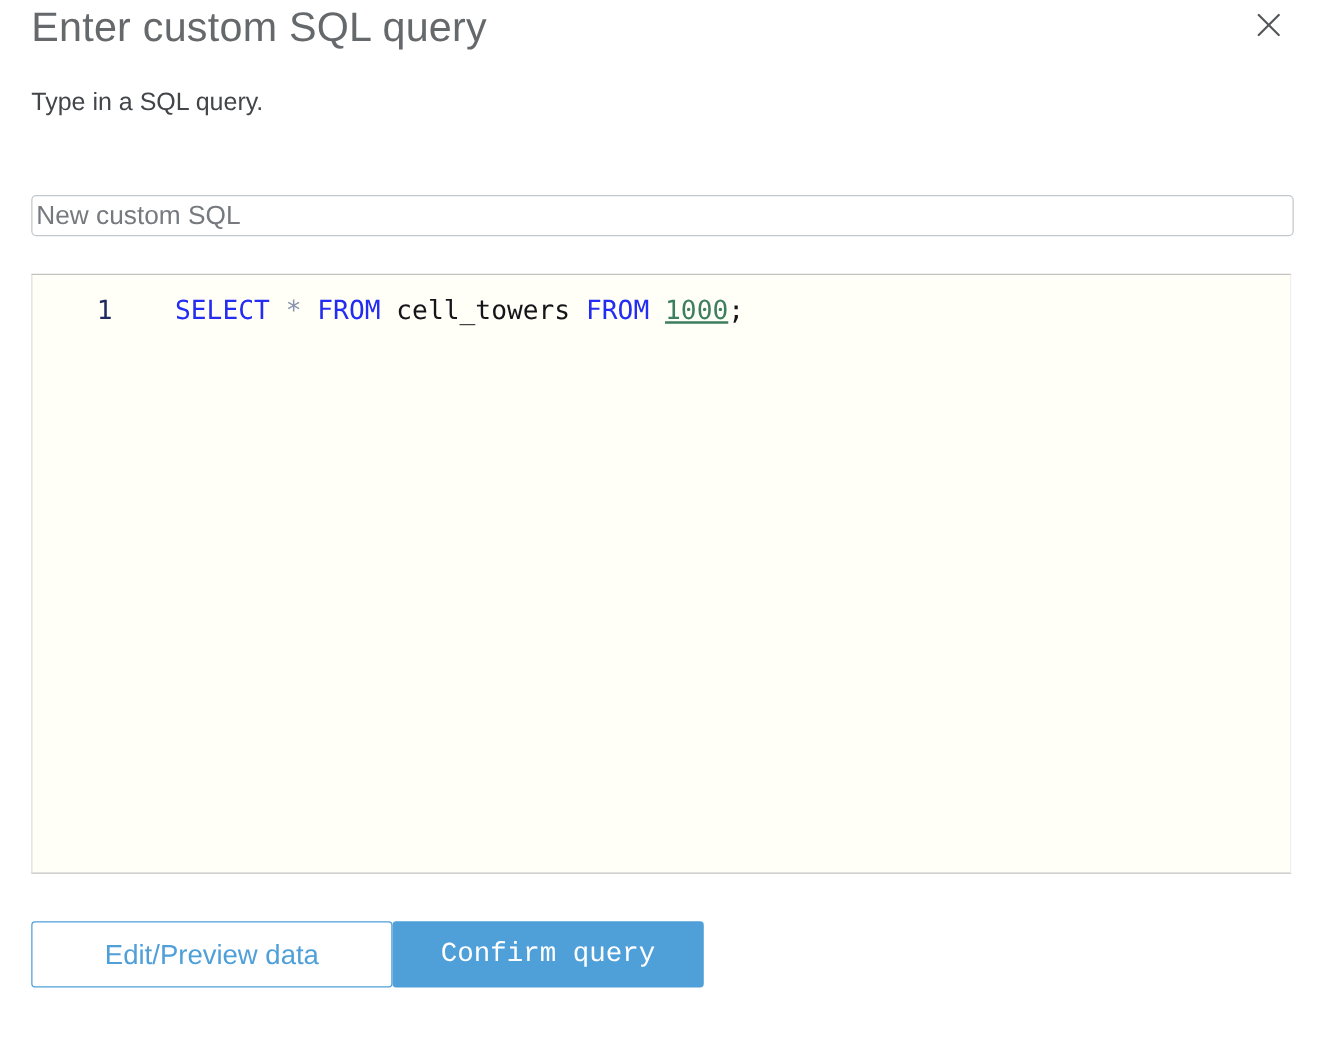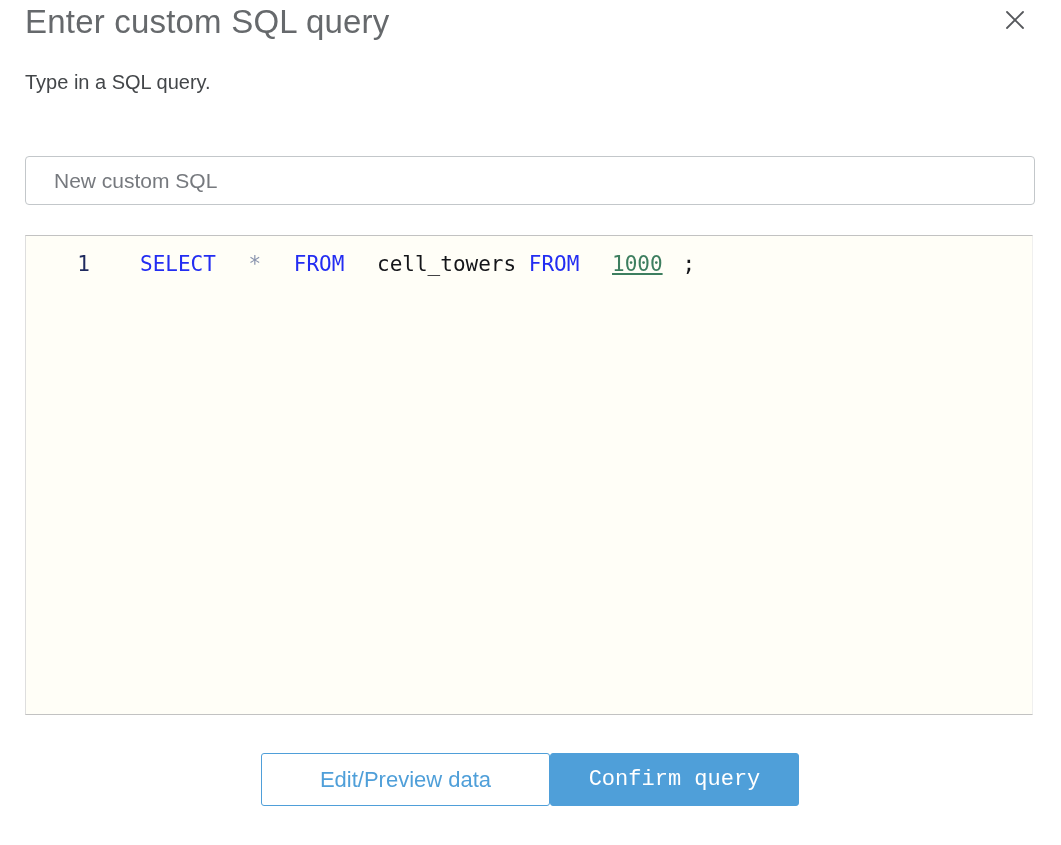--- a/index.html
+++ b/index.html
@@ -41,24 +41,24 @@
     margin-top: 27px;
     font-size: 20px;
     font-weight: 400;
     color: #434649;
   }
   
   .name-input {
     display: block;
     margin-top: 62px;
     width: 1010px;
-    height: 49px;
+    height: 33px;
     border: 1px solid #c3c7ca;
     border-radius: 4px;
-    padding: 0 28px;
+    padding: 0 3px;
     font-family: "Liberation Sans", sans-serif;
     font-size: 21px;
     color: #76797e;
     background: #ffffff;
     outline: none;
   }
   
   .editor {
     margin-top: 30px;
     width: 1008px;
@@ -87,26 +87,26 @@
     user-select: none;
   }
   .code-content {
     padding-left: 50px;
     white-space: pre;
     color: var(--plain, #141519);
   }
   .tok-keyword  { color: var(--keyword, #232df2); }
   .tok-operator { color: var(--operator, #8a94ae); }
   .tok-number   { color: var(--number, #3d7e5f); text-decoration: underline; }
-  .tok-plain    { color: var(--plain, #141519); margin-left: 20px; }
+  .tok-plain    { color: var(--plain, #141519); }
   
   .footer {
     margin-top: 38px;
     display: flex;
-    justify-content: center;
+    justify-content: flex-start;
     align-items: center;
     width: 1010px;
   }
   .btn {
     height: 53px;
     border-radius: 3px;
     font-family: "Liberation Sans", sans-serif;
     font-size: 22px;
     cursor: pointer;
   }

